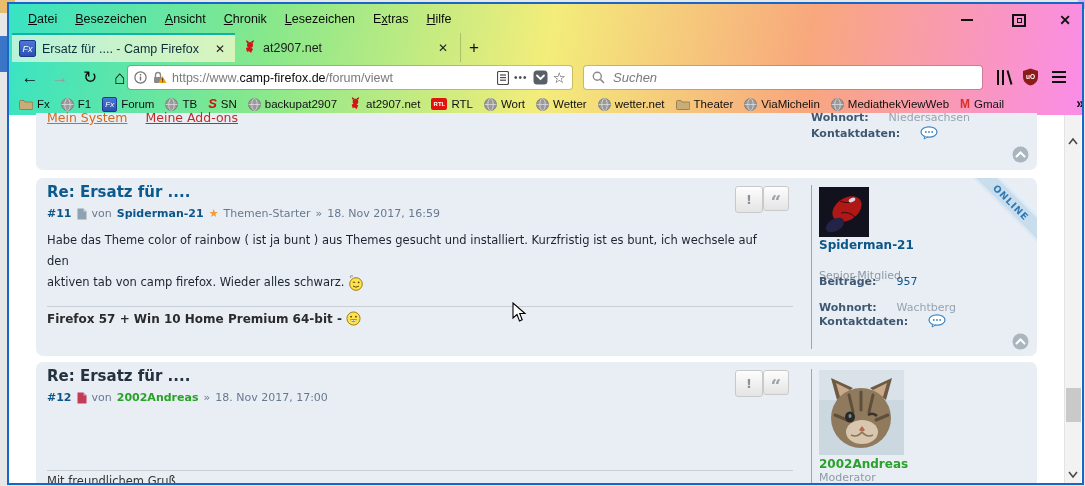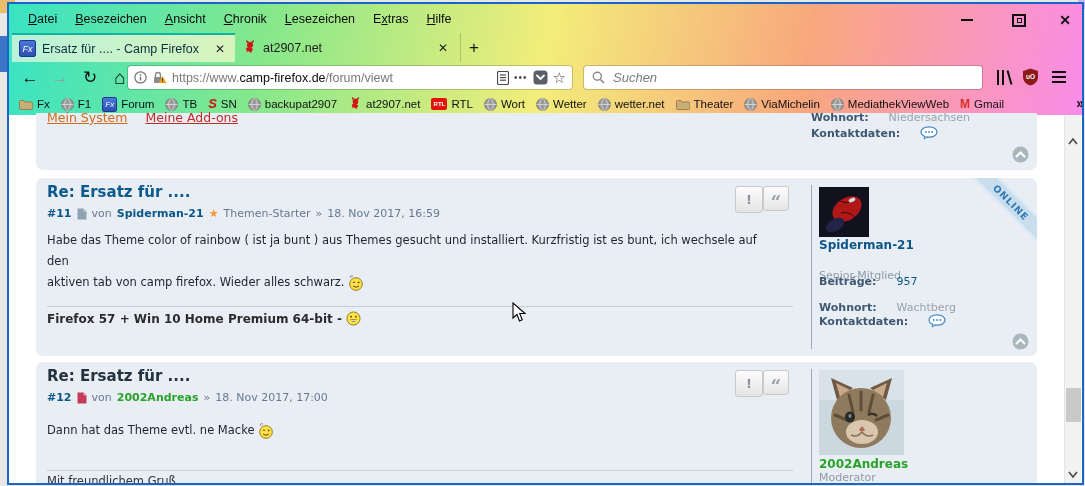--- a/index.html
+++ b/index.html
@@ -422,29 +422,20 @@
             <path d="M0.5 0.5 H6.5 L9.5 3.5 V11.5 H0.5 Z" fill="#c43b57"></path>
             <path d="M6.5 0.5 L6.5 3.5 L9.5 3.5" fill="#e8a2b2"></path>
           </svg>
         <span>von</span>
         <span class="auth2">2002Andreas</span>
         <span>»</span>
         <span>18. Nov 2017, 17:00</span>
       </div>
       <div class="btn btn-rep">!</div>
       <div class="btn btn-quo">“</div>
-      <div class="pbody" style="top:58px;"><span>Dann hat das Theme evtl. ne Macke</span>
-        <svg class="smiley" width="16" height="16" viewBox="0 0 16 16">
-            <path d="M3 3 Q1 0 5 1" stroke="#8a8a8a" stroke-width="1" fill="none"></path>
-            <circle cx="8" cy="9" r="6.3" fill="#ffe34d" stroke="#8a7000" stroke-width="0.9"></circle>
-            <path d="M4.8 7.5 Q6 6.6 7.2 7.5" stroke="#5a4500" stroke-width="1" fill="none"></path>
-            <circle cx="10.6" cy="7.4" r="0.9" fill="#5a4500"></circle>
-            <path d="M5 11 Q8 13.5 11 11" stroke="#5a4500" stroke-width="1" fill="none"></path>
-          </svg>
-      </div>
       <div class="pdivider" style="top:108px;"></div>
       <div class="psig2" style="top:112px;">Mit freundlichem Gruß</div>
 
       <div class="pcol-border" style="top:7px;height:226px;"></div>
       <svg class="avatar" style="top:8px;" width="85" height="85" viewBox="0 0 85 85">
           <rect width="85" height="85" fill="#ccd8e0"></rect>
           <rect width="85" height="30" fill="#d8e2e8"></rect>
           <path d="M18 30 L12 8 L34 18 Z" fill="#6e5a42"></path>
           <path d="M67 30 L73 8 L51 18 Z" fill="#6e5a42"></path>
           <path d="M21 27 L17 13 L31 20 Z" fill="#caa98a"></path>

